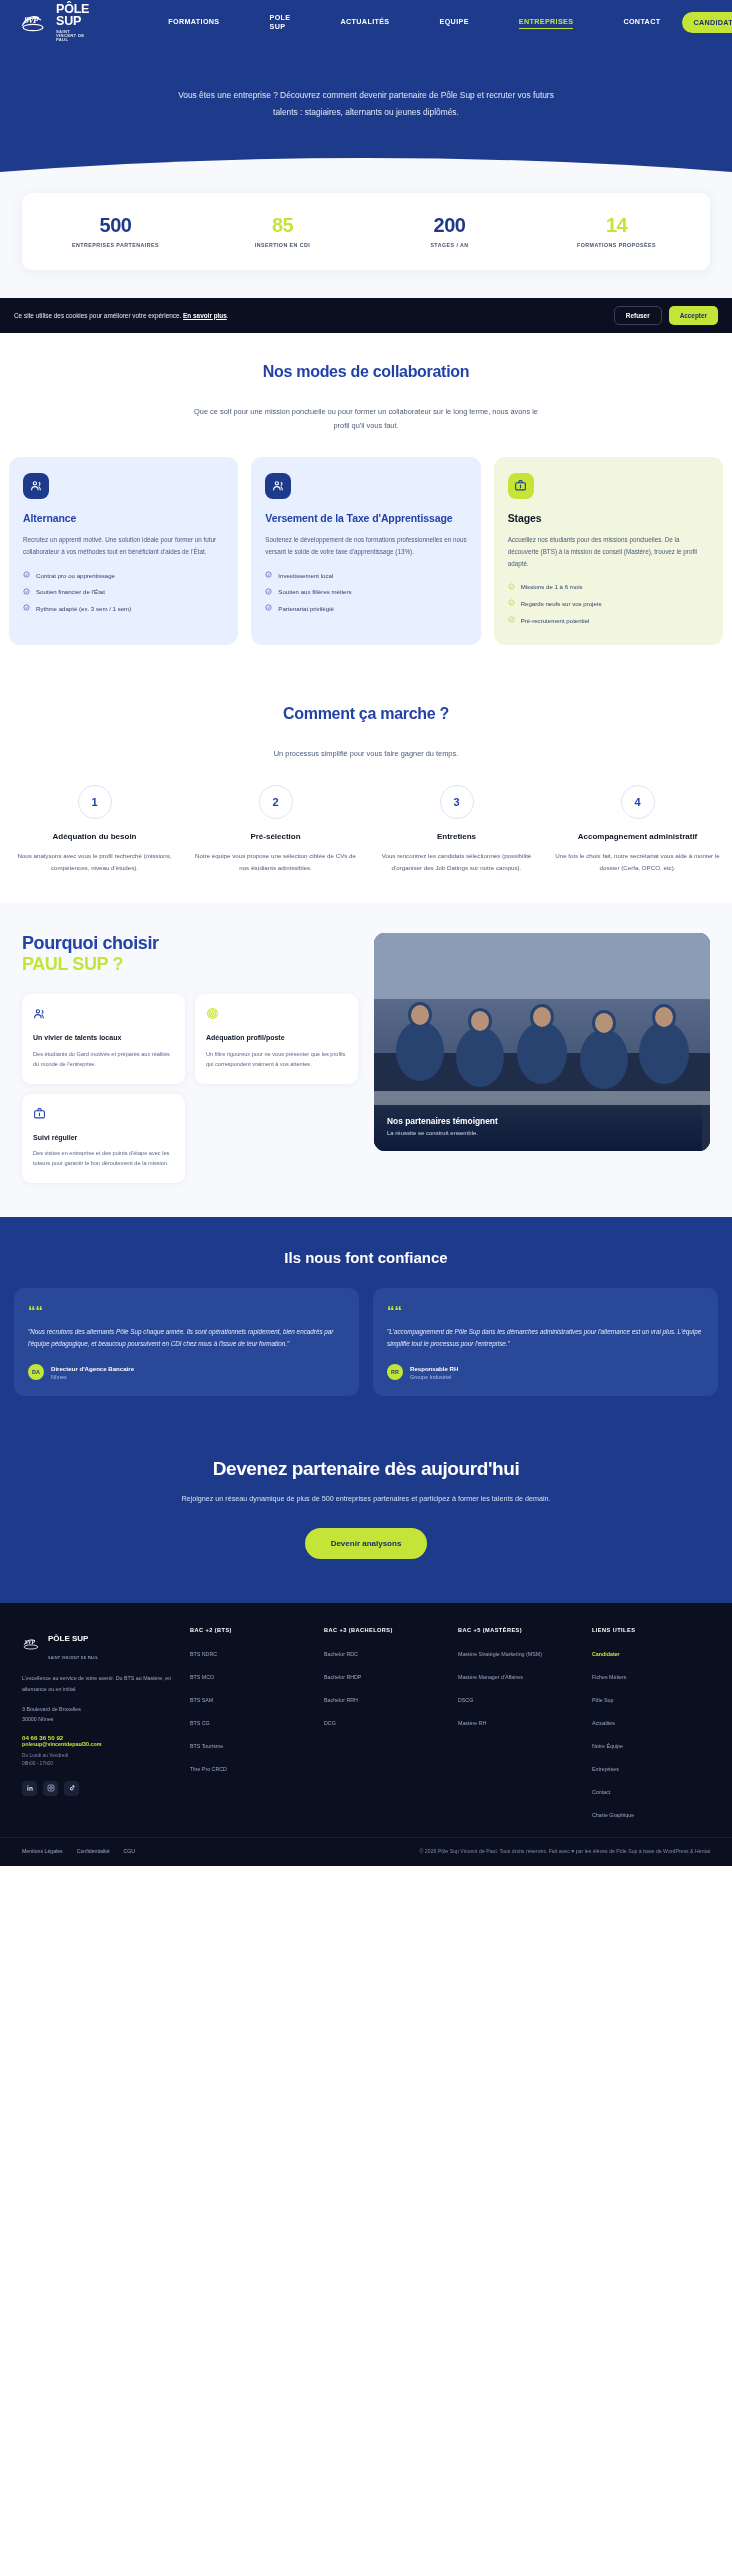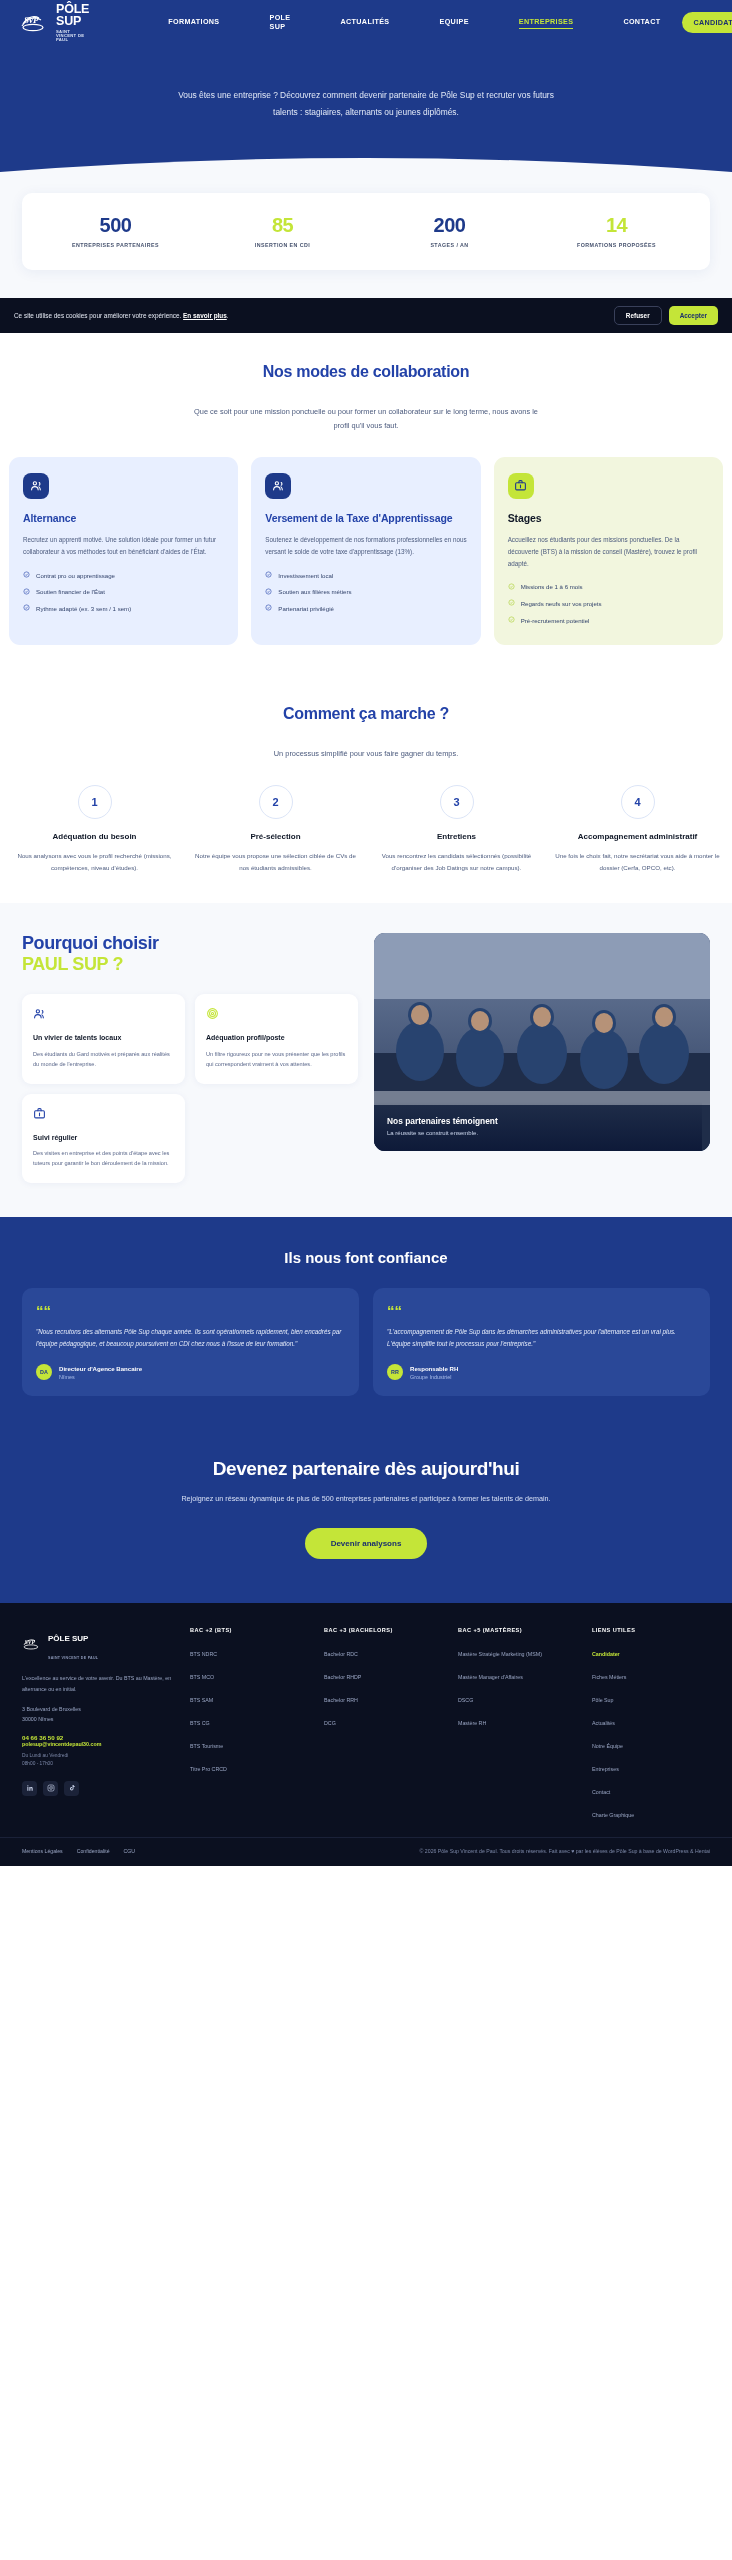--- a/index.html
+++ b/index.html
@@ -174,21 +174,21 @@
   .why-right { width:calc(50% - 8px); position:relative; border-radius:11px; overflow:hidden; align-self:flex-start; }
   .photo { width:100%; height:218px; position:relative; background:#2b3f66; }
   .photo-overlay {
     position:absolute; left:0; right:8px; bottom:0; padding:14px 13px 15px;
     background:linear-gradient(to top, rgba(12,24,55,.92), rgba(12,24,55,0));
   }
   .photo-overlay h4 { color:#fff; font-size:8.4px; font-weight:800; margin-bottom:4px; }
   .photo-overlay p { color:#cdd8ef; font-size:6px; }
 
   
-  .testi { background:#1e3a8a; padding:32px 22px 38px; }
+  .testi { background:#1e3a8a; padding:32px 14px 38px; }
   .testi-title { text-align:center; color:#fff; font-size:15px; font-weight:900; margin-bottom:22px; }
   .testi-grid { display:flex; gap:14px; }
   .testi-card { flex:1; background:#2a4898; border-radius:10px; padding:15px 14px 16px; }
   .quote-mark { color:#c4e538; font-size:15px; font-weight:900; line-height:1; margin-bottom:8px; display:block; }
   .testi-text { color:#e7edfb; font-size:6.3px; line-height:1.95; font-style:italic; }
   .testi-author { display:flex; align-items:center; gap:7px; margin-top:14px; }
   .avatar {
     width:16px; height:16px; border-radius:50%; background:#c4e538;
     color:#1e3a8a; font-size:5.4px; font-weight:800;
     display:flex; align-items:center; justify-content:center; flex:none;

